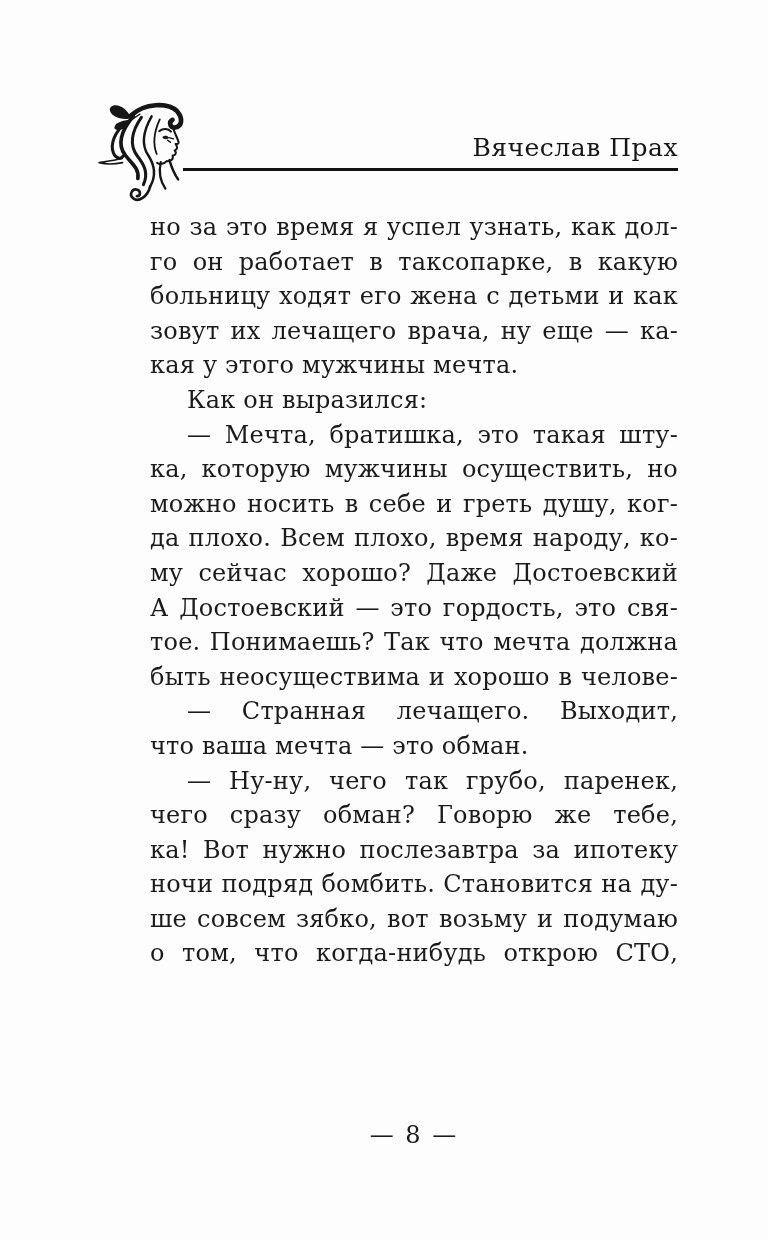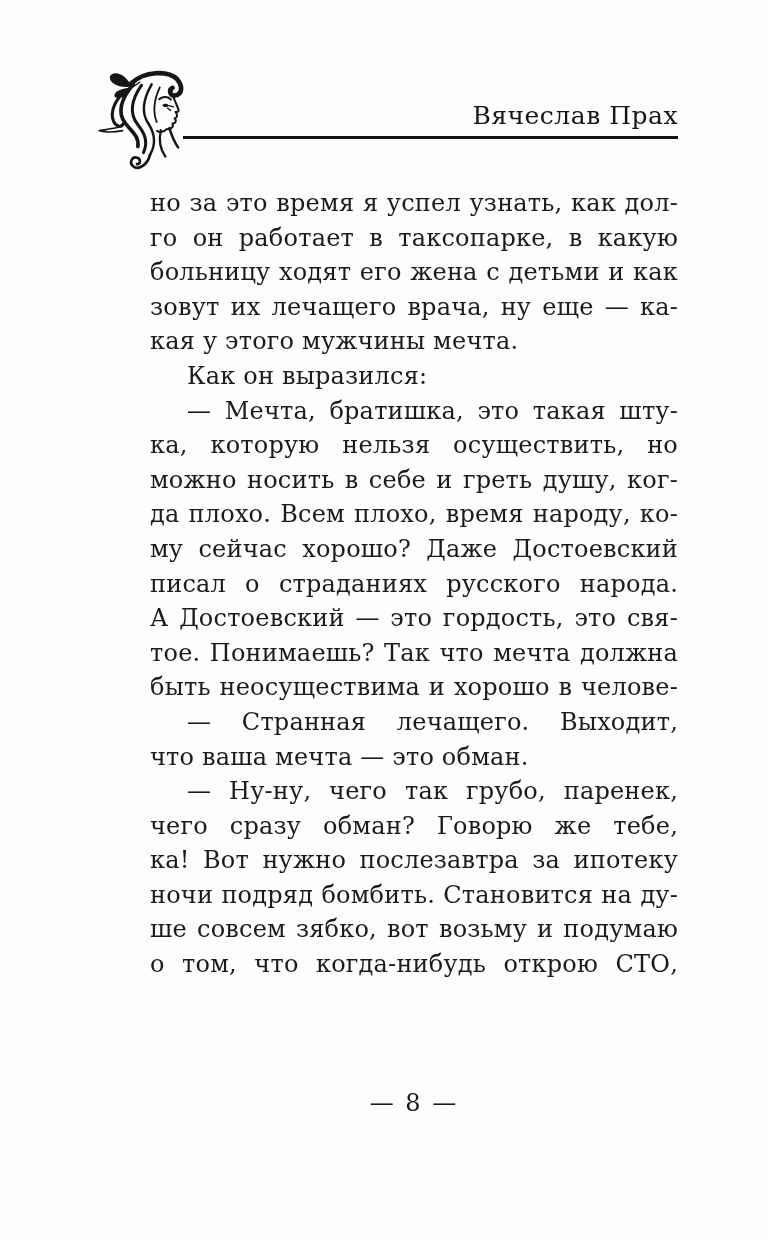--- a/index.html
+++ b/index.html
@@ -5,21 +5,21 @@
   html, body { margin: 0; padding: 0; }
   body {
     width: 768px;
     height: 1240px;
     position: relative;
     background: #fdfdfd;
     font-family: "DejaVu Serif", serif;
     color: #1b1b1b;
     overflow: hidden;
   }
-  .page { position: absolute; inset: 0; }
+  .page { position: absolute; inset: 0; margin-top: 32px; }
 
   
   .logo {
     position: absolute;
     left: 97px;
     top: 68px;
     width: 96px;
     height: 110px;
   }
   .author {
@@ -38,21 +38,21 @@
     top: 136px;
     width: 495px;
     height: 3px;
     background: #121212;
   }
 
   
   .body-text {
     position: absolute;
     left: 150px;
-    top: 186px;
+    top: 178px;
     width: 528px;
     font-size: 24px;
     line-height: 34.6px;
     letter-spacing: 0.2px;
   }
   .line {
     height: 34.6px;
     overflow: hidden;
     text-align: justify;
     text-align-last: left;
@@ -117,25 +117,24 @@
   <div class="rule"></div>
 
   <div class="body-text" id="body-text">
       <div class="line just">но за это время я успел узнать, как дол-</div>
       <div class="line just">го он работает в таксопарке, в какую</div>
       <div class="line just">больницу ходят его жена с детьми и как</div>
       <div class="line just">зовут их лечащего врача, ну еще — ка-</div>
       <div class="line">кая у этого мужчины мечта.</div>
       <div class="line indent">Как он выразился:</div>
       <div class="line just indent">— Мечта, братишка, это такая шту-</div>
-      <div class="line just">ка, которую нельзя осуществить, но</div>
+      <div class="line just">ка, которую мужчины осуществить, но</div>
       <div class="line just">можно носить в себе и греть душу, ког-</div>
       <div class="line just">да плохо. Всем плохо, время народу, ко-</div>
       <div class="line just">му сейчас хорошо? Даже Достоевский</div>
-      <div class="line just">писал о страданиях русского народа.</div>
       <div class="line just">А Достоевский — это гордость, это свя-</div>
       <div class="line just">тое. Понимаешь? Так что мечта должна</div>
       <div class="line just">быть неосуществима и хорошо в челове-</div>
       <div class="line just indent">— Странная лечащего. Выходит,</div>
       <div class="line">что ваша мечта — это обман.</div>
       <div class="line just indent">— Ну-ну, чего так грубо, паренек,</div>
       <div class="line just">чего сразу обман? Говорю же тебе, грел-</div>
       <div class="line just">ка! Вот нужно послезавтра за ипотеку</div>
       <div class="line just">ночи подряд бомбить. Становится на ду-</div>
       <div class="line just">ше совсем зябко, вот возьму и подумаю</div>

